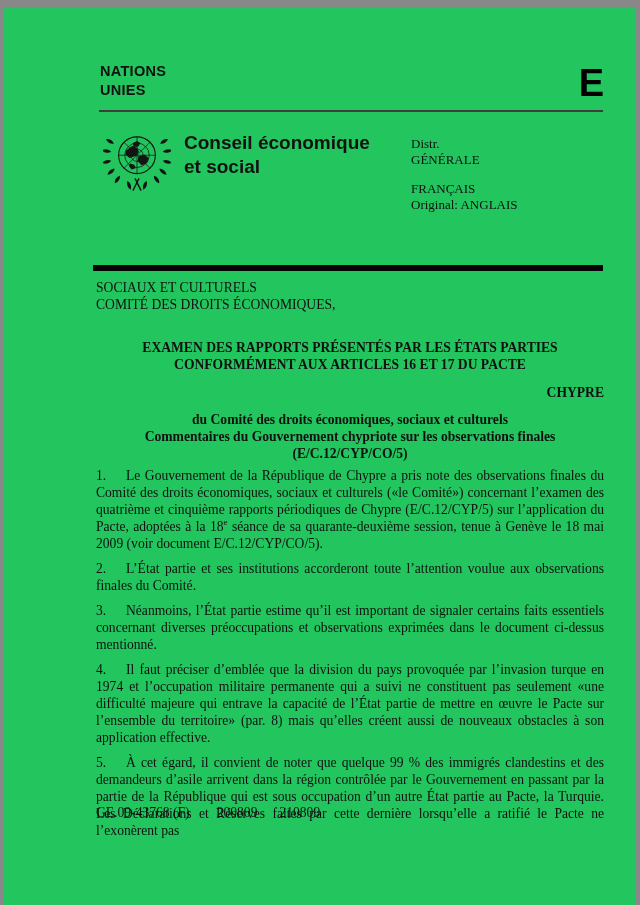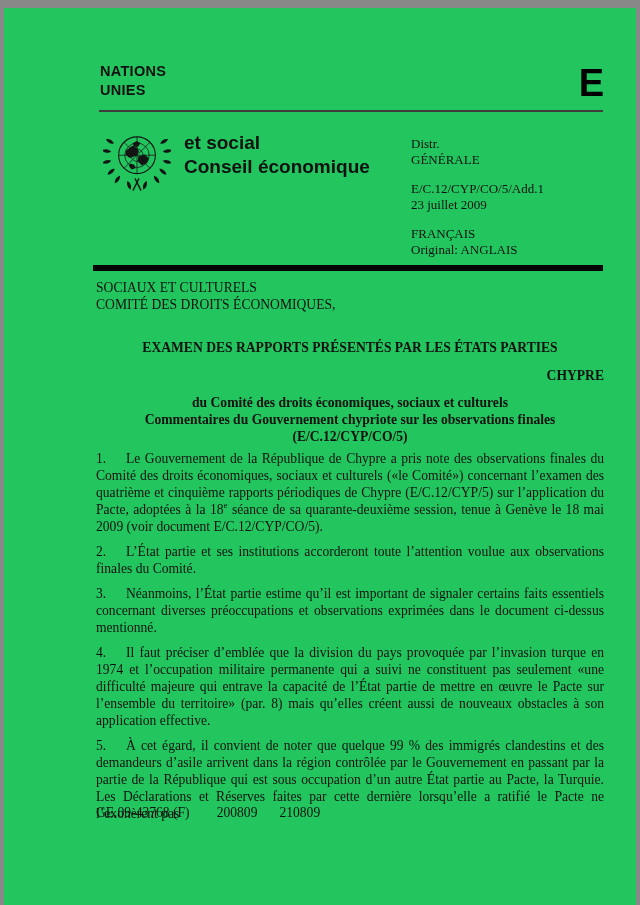--- a/index.html
+++ b/index.html
@@ -117,50 +117,47 @@
         <use href="#leaf" transform="translate(84,23) rotate(60)"></use>
       </g>
       <g stroke="#141414" stroke-width="2" fill="none">
         <line x1="44" y1="92" x2="53" y2="74"></line>
         <line x1="56" y1="92" x2="47" y2="74"></line>
       </g>
     </svg>
   </div>
 
   <div class="council">
+    <div>Conseil économique</div>
     <div>et social</div>
-    <div>Conseil économique</div>
   </div>
 
   <div class="distr">
     <div class="group">
       <div>Distr.</div>
       <div>GÉNÉRALE</div>
-    </div>
-    <div class="group">
-      <div>E/C.12/CYP/CO/5/Add.1</div>
-      <div>23 juillet 2009</div>
     </div>
     <div class="group">
       <div>FRANÇAIS</div>
       <div>Original: ANGLAIS</div>
     </div>
   </div>
 
   <div class="rule-thick"></div>
 
   <div class="content">
 
     <div class="committee">
       <div>SOCIAUX ET CULTURELS</div>
       <div>COMITÉ DES DROITS ÉCONOMIQUES,</div>
     </div>
 
     <div class="doc-title">
       <div>EXAMEN DES RAPPORTS PRÉSENTÉS PAR LES ÉTATS PARTIES</div>
+      <div>CONFORMÉMENT AUX ARTICLES 16 ET 17 DU PACTE</div>
     </div>
 
     <div class="country">CHYPRE</div>
 
     <div class="subtitle">
       <div>du Comité des droits économiques, sociaux et culturels</div>
       <div>Commentaires du Gouvernement chypriote sur les observations finales</div>
       <div>(E/C.12/CYP/CO/5)</div>
     </div>
 

